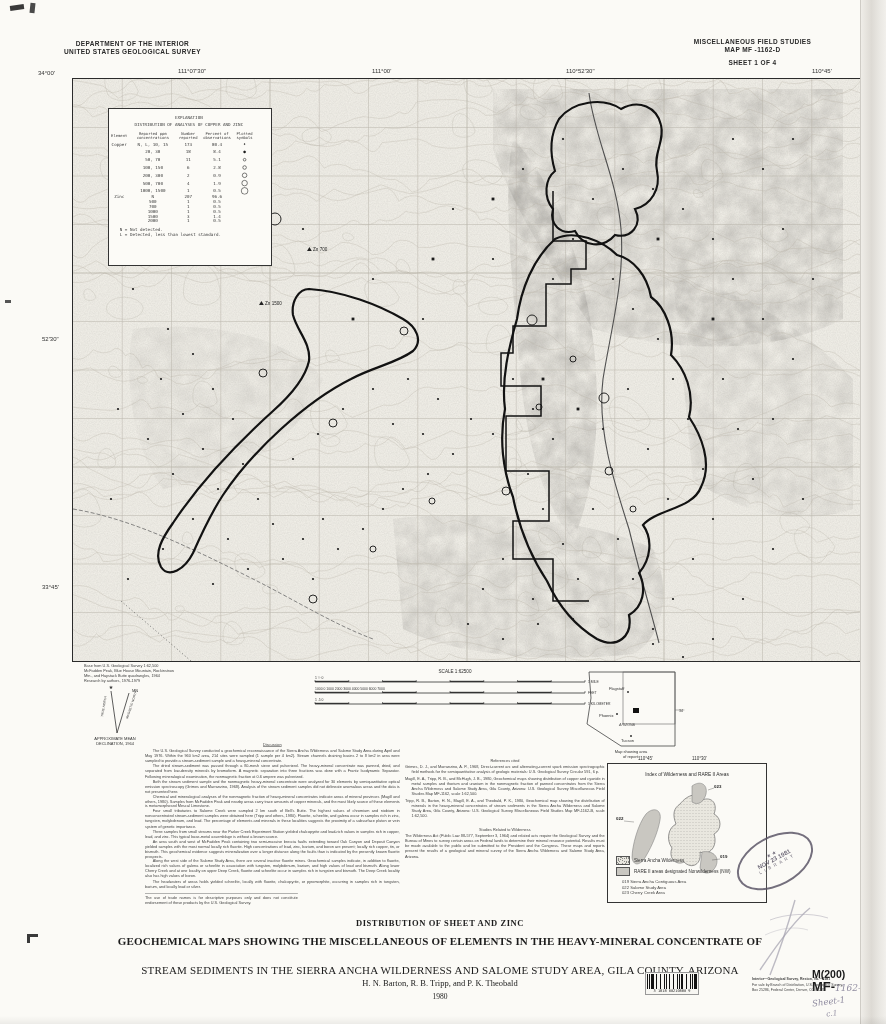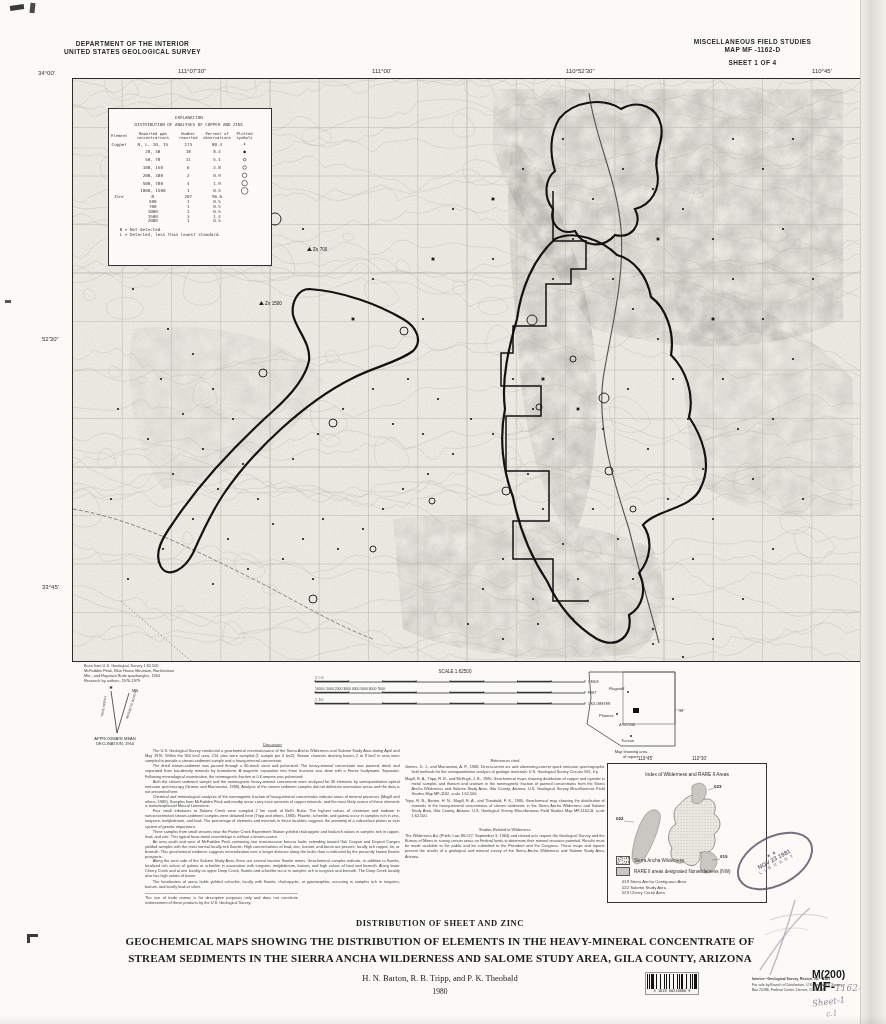--- a/index.html
+++ b/index.html
@@ -629,23 +629,23 @@
       <div id="idxItems" style="font-size:4.2px;line-height:5.6px;color:#444;margin-top:3px;margin-left:6px;">
           <div>019  Sierra Ancha Contiguous Area</div>
           <div>022  Salome Study Area</div>
           <div>023  Cherry Creek Area</div>
         </div>
     </div>
   </div>
 
   <div class="abs serif" id="titleblock" style="top:918px;">
     <div style="font-size:8.5px;font-weight:bold;letter-spacing:.6px;">DISTRIBUTION OF SHEET AND ZINC</div>
-    <div style="font-size:11px;font-weight:bold;margin-top:7px;letter-spacing:.2px;">GEOCHEMICAL MAPS SHOWING THE DISTRIBUTION OF ELEMENTS IN THE HEAVY-MINERAL CONCENTRATE OF</div>
-    <div style="font-size:11px;font-weight:bold;margin-top:5px;letter-spacing:.2px;">STREAM SEDIMENTS IN THE SIERRA ANCHA WILDERNESS AND SALOME STUDY AREA, GILA COUNTY, ARIZONA</div>
-    <div style="font-size:8.5px;margin-top:9px;">H. N. Barton, R. B. Tripp, and P. K. Theobald</div>
+    <div style="font-size:11px;font-weight:bold;margin-top:7px;letter-spacing:.2px;">GEOCHEMICAL MAPS SHOWING THE MISCELLANEOUS OF ELEMENTS IN THE HEAVY-MINERAL CONCENTRATE OF</div>
+    <div style="font-size:11px;font-weight:normal;margin-top:17px;letter-spacing:.2px;">STREAM SEDIMENTS IN THE SIERRA ANCHA WILDERNESS AND SALOME STUDY AREA, GILA COUNTY, ARIZONA</div>
+    <div style="font-size:8.5px;margin-top:2px;">H. N. Barton, R. B. Tripp, and P. K. Theobald</div>
     <div style="font-size:7.5px;margin-top:4px;">1980</div>
   </div>
 
   <div class="abs" style="left:645px;top:972px;width:50px;background:#f7f6f2;border:.5px solid #999;padding:1px;">
     <div id="barcode-bars" style="height:15px;"></div>
     <div style="font-family:'DejaVu Sans Mono',monospace;font-size:3.6px;text-align:center;color:#222;">3 1818 00210880 9</div>
   </div>
 
   <div class="abs" id="libstamp" style="left:734px;top:836px;width:78px;height:46px;">
     <div style="font-size:5px;margin-top:12px;">★ ★</div>

